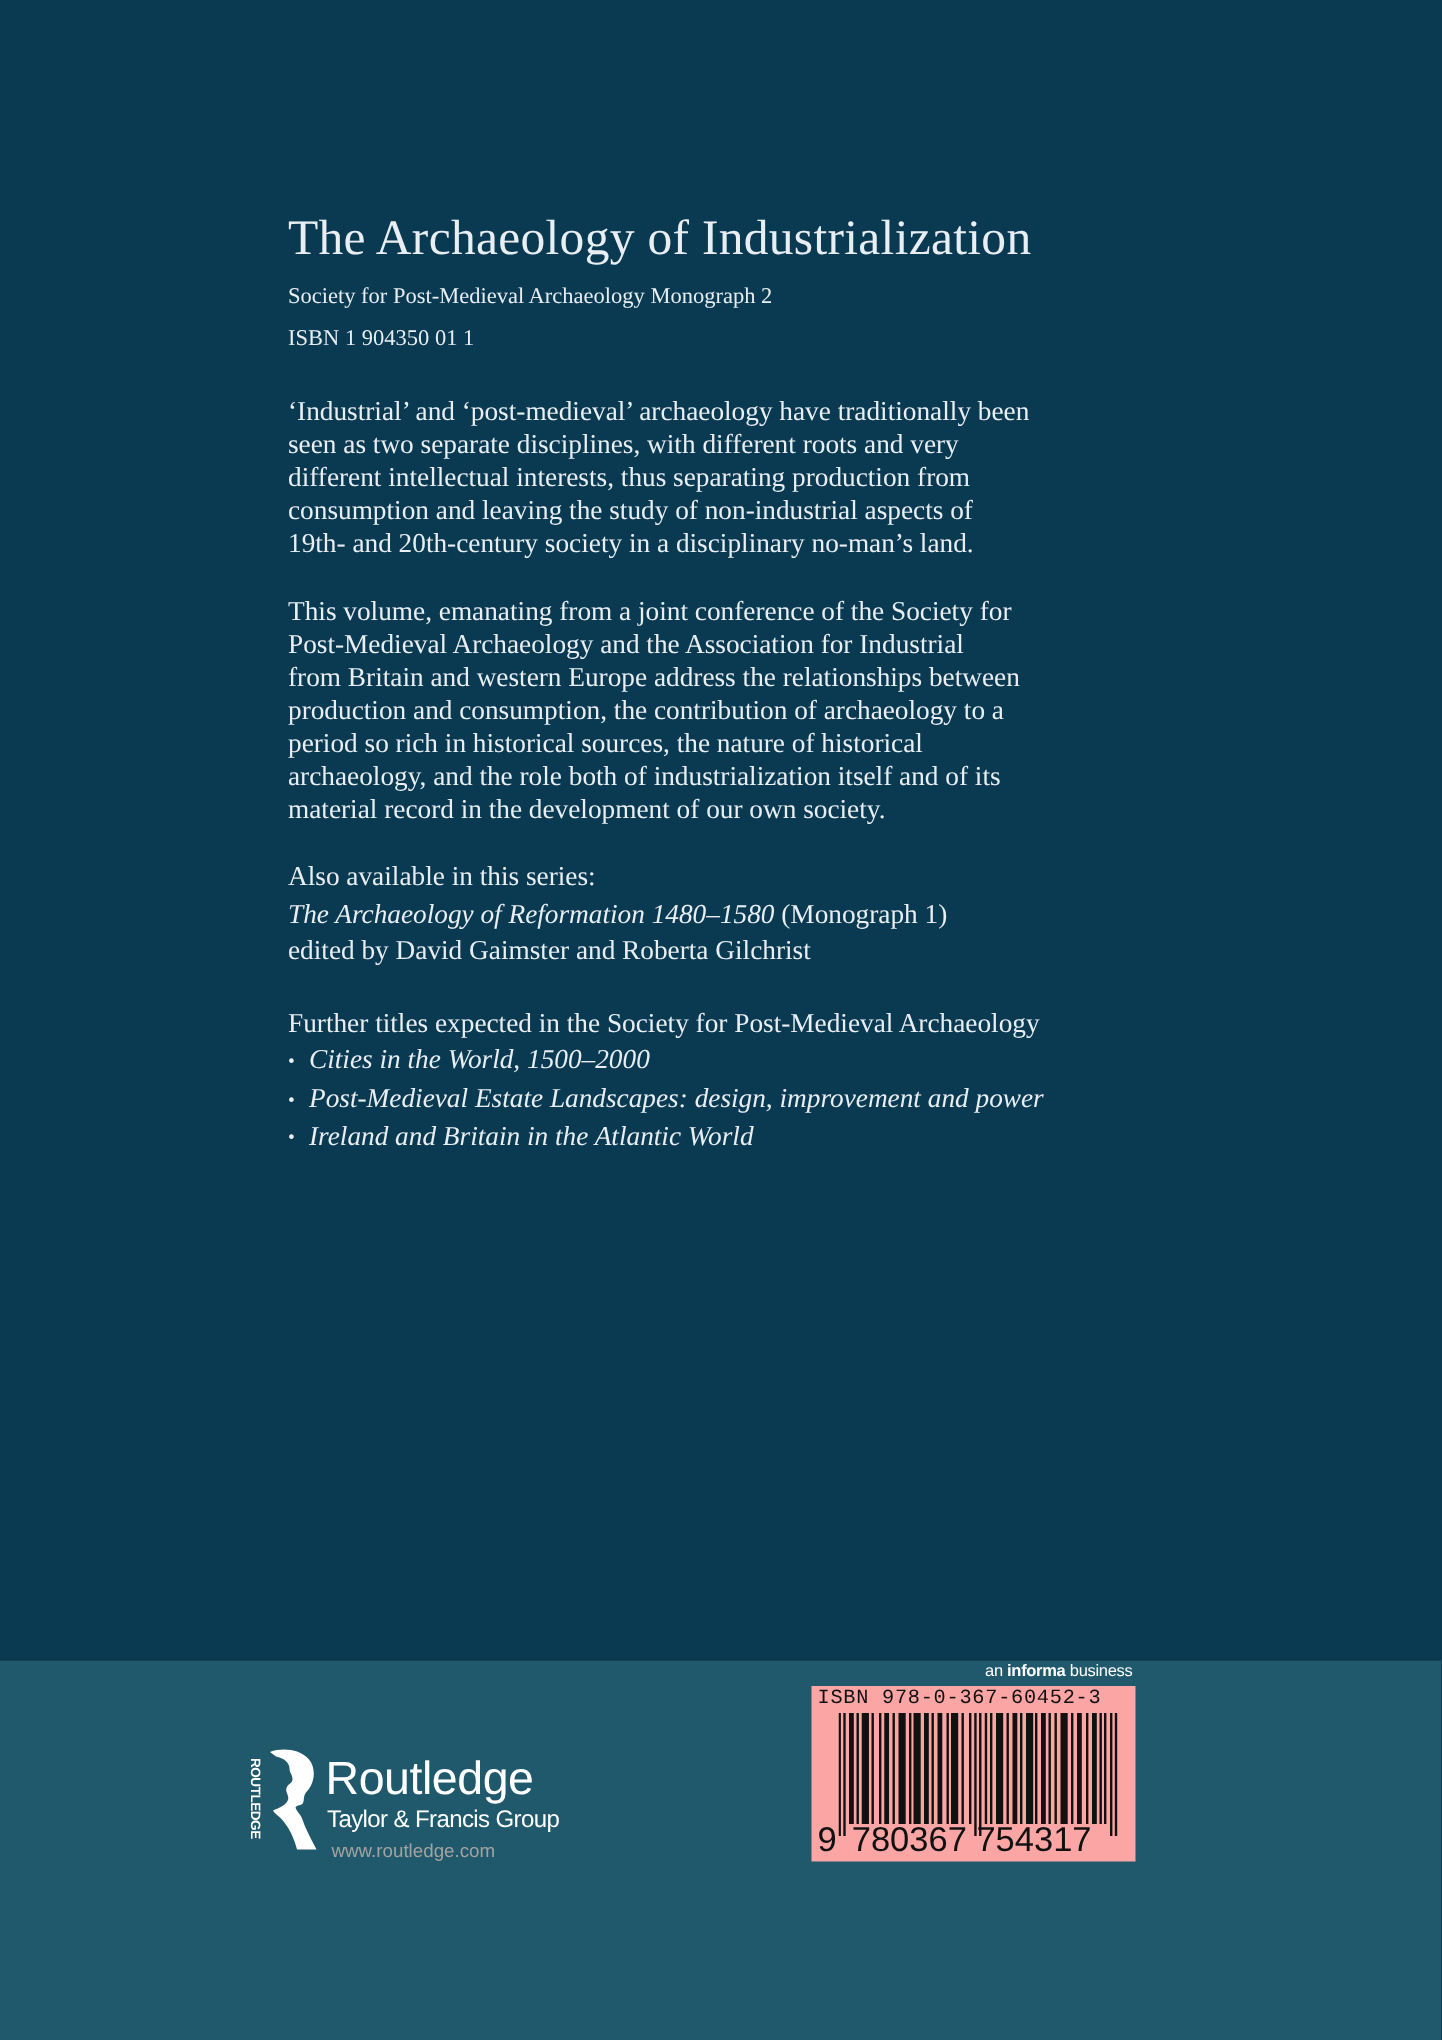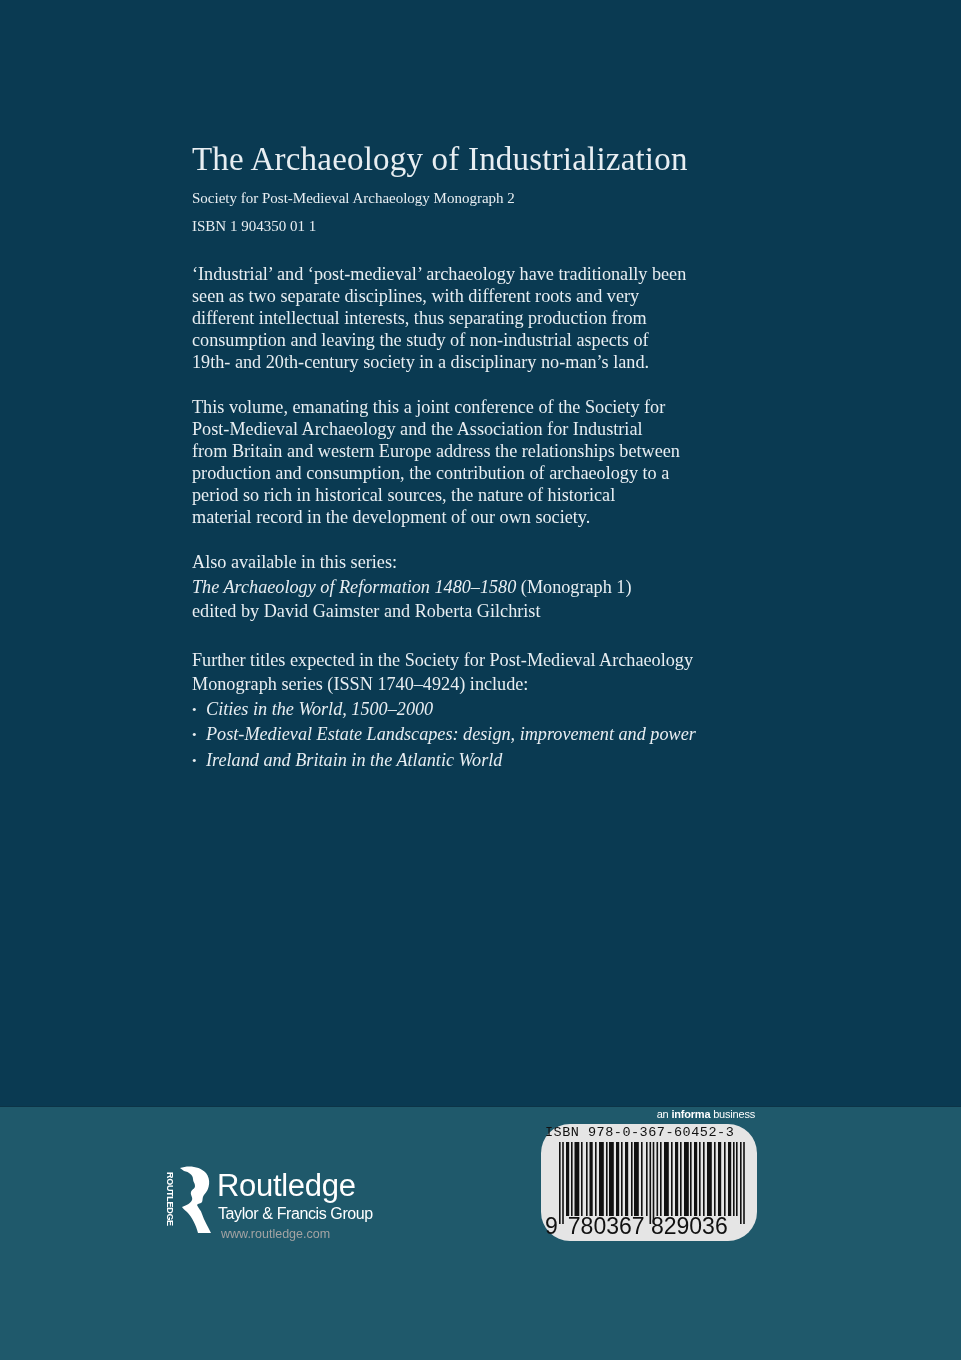--- a/index.html
+++ b/index.html
@@ -165,22 +165,21 @@
     }
     .informa b { font-weight: bold; }
 
     
     .barcode-box {
       position: absolute;
       left: 541px;
       top: 1124px;
       width: 216px;
       height: 117px;
-      background: #e5e5e5;
-      border-radius: 29px;
+      background: #fca5a5;
     }
     .barcode-isbn {
       position: absolute;
       left: 4px;
       top: 1px;
       font-family: "Liberation Mono", "DejaVu Sans Mono", monospace;
       font-size: 13.5px;
       line-height: 16px;
       color: #111;
       white-space: nowrap;
@@ -218,37 +217,37 @@
 
   <p class="para p1">
     <span class="line">‘Industrial’ and ‘post-medieval’ archaeology have traditionally been</span>
     <span class="line">seen as two separate disciplines, with different roots and very</span>
     <span class="line">different intellectual interests, thus separating production from</span>
     <span class="line">consumption and leaving the study of non-industrial aspects of</span>
     <span class="line">19th- and 20th-century society in a disciplinary no-man’s land.</span>
   </p>
 
   <p class="para p2">
-    <span class="line">This volume, emanating this a joint conference of the Society for</span>
+    <span class="line">This volume, emanating from a joint conference of the Society for</span>
     <span class="line">Post-Medieval Archaeology and the Association for Industrial</span>
     <span class="line">from Britain and western Europe address the relationships between</span>
     <span class="line">production and consumption, the contribution of archaeology to a</span>
     <span class="line">period so rich in historical sources, the nature of historical</span>
+    <span class="line">archaeology, and the role both of industrialization itself and of its</span>
     <span class="line">material record in the development of our own society.</span>
   </p>
 
   <p class="para p3">
     <span class="line">Also available in this series:</span>
     <span class="line"><span class="italic">The Archaeology of Reformation 1480–1580</span><span> (Monograph 1)</span></span>
     <span class="line">edited by David Gaimster and Roberta Gilchrist</span>
   </p>
 
   <p class="para p4">
     <span class="line">Further titles expected in the Society for Post-Medieval Archaeology</span>
-    <span class="line">Monograph series (ISSN 1740–4924) include:</span>
     <span class="bullet-item"><span class="bullet-dot">•</span><span>Cities in the World, 1500–2000</span></span>
     <span class="bullet-item"><span class="bullet-dot">•</span><span>Post-Medieval Estate Landscapes: design, improvement and power</span></span>
     <span class="bullet-item"><span class="bullet-dot">•</span><span>Ireland and Britain in the Atlantic World</span></span>
   </p>
 </div>
 
 <div class="publisher">
   <div class="logo-mark">
     <div class="logo-vert-text">ROUTLEDGE</div>
     <svg class="logo-r" viewBox="0 0 34 70" xmlns="http://www.w3.org/2000/svg">
@@ -302,14 +301,14 @@
       <rect x="155" y="0" width="1.6" height="74"></rect>
       <rect x="159" y="0" width="3.2" height="74"></rect>
       <rect x="165" y="0" width="1.6" height="74"></rect>
       <rect x="169" y="0" width="3.2" height="74"></rect>
       <rect x="174" y="0" width="1.6" height="74"></rect>
       <rect x="177" y="0" width="1.6" height="74"></rect>
       <rect x="181" y="0" width="1.6" height="82"></rect>
       <rect x="184.2" y="0" width="1.6" height="82"></rect>
     </g>
   </svg>
-  <div class="barcode-digits"><span class="first">9</span><span>780367 829036</span></div>
+  <div class="barcode-digits"><span class="first">9</span><span>780367 754317</span></div>
 </div>
 
 </body></html>

